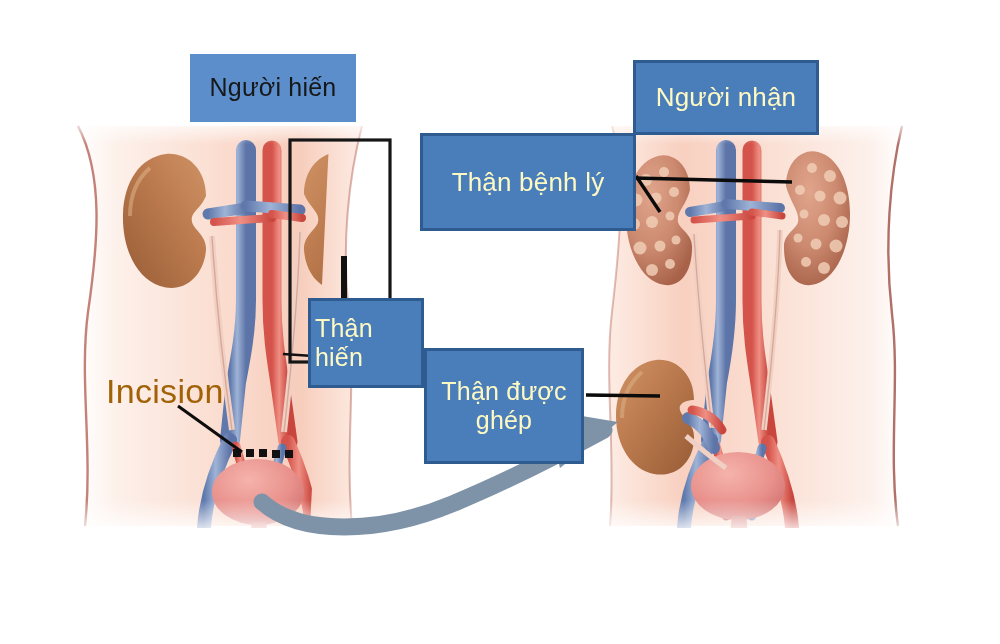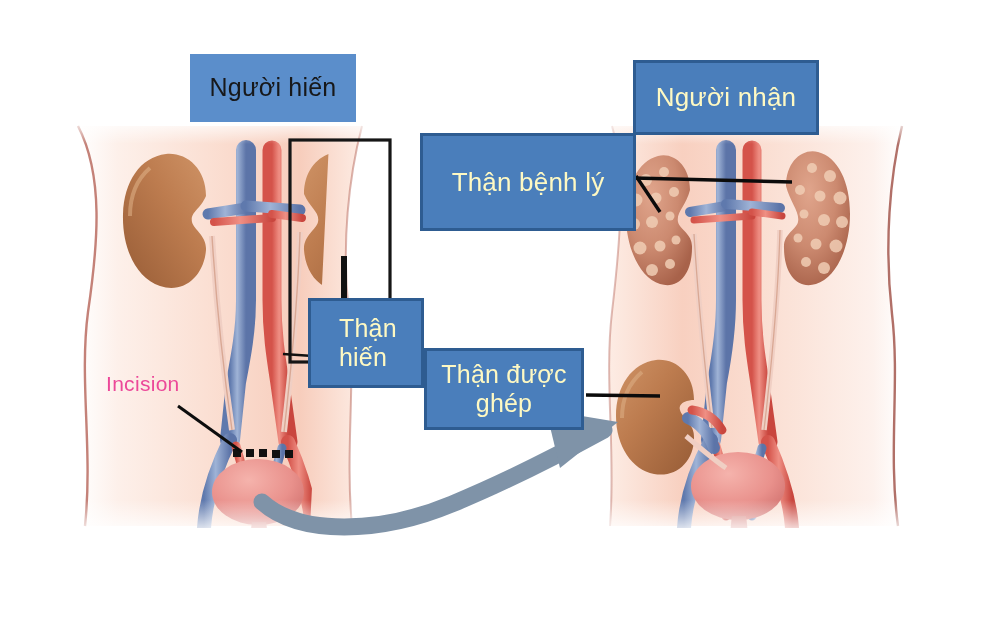--- a/index.html
+++ b/index.html
@@ -41,22 +41,22 @@
     color: #17181a;
     border: none;
   }
   .lb-framed {
     background: #4a7ebb;
     color: #fef9c3;
     border: 3px solid #2e5c91;
   }
   .plain-text {
     position: absolute;
-    color: #ec4899;
-    font-size: 21px;
+    color: #a16207;
+    font-size: 34px;
     letter-spacing: .3px;
     white-space: nowrap;
   }
 </style>
 </head>
 <body>
 
 <div id="stage">
 
   <svg class="illus" viewBox="0 0 1000 644">
@@ -297,21 +297,21 @@
       <path d="M560,468 L618,422 L546,410 Z" fill="#7f93a8"></path>
     </g>
   </svg>
 
   <div class="label-box lb-plain" style="left:190px; top:54px; width:166px; height:68px; font-size:25px;">Người hiến</div>
 
   <div class="label-box lb-framed" style="left:633px; top:60px; width:186px; height:75px; font-size:26px;">Người nhận</div>
 
   <div class="label-box lb-framed" style="left:420px; top:133px; width:216px; height:98px; font-size:26px;">Thận bệnh lý</div>
 
-  <div class="label-box lb-framed" style="left:308px; top:298px; width:116px; height:90px; font-size:25px; justify-content:flex-start; padding-left:28px; text-align:left;">Thận
+  <div class="label-box lb-framed" style="left:308px; top:298px; width:116px; height:90px; font-size:25px; justify-content:flex-start; padding-left:4px; text-align:left;">Thận
 hiến</div>
 
-  <div class="label-box lb-framed" style="left:424px; top:348px; width:160px; height:82px; font-size:25px;">Thận được
+  <div class="label-box lb-framed" style="left:424px; top:348px; width:160px; height:116px; font-size:25px;">Thận được
 ghép</div>
 
   <div class="plain-text" style="left:106px; top:372px;">Incision</div>
 
 </div>
 
 </body></html>

